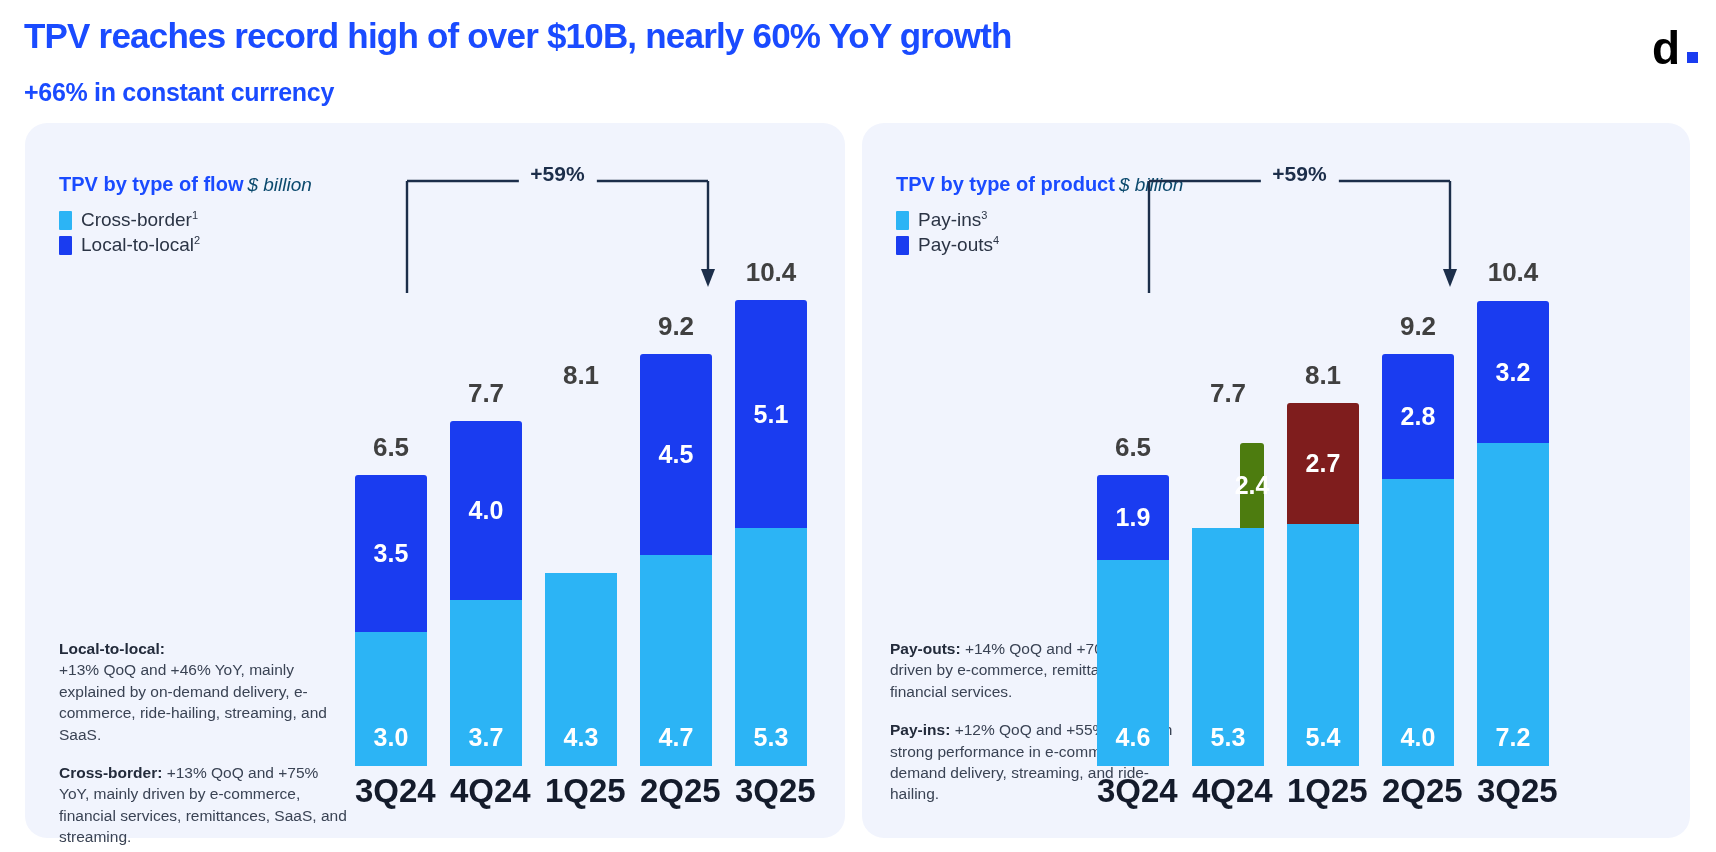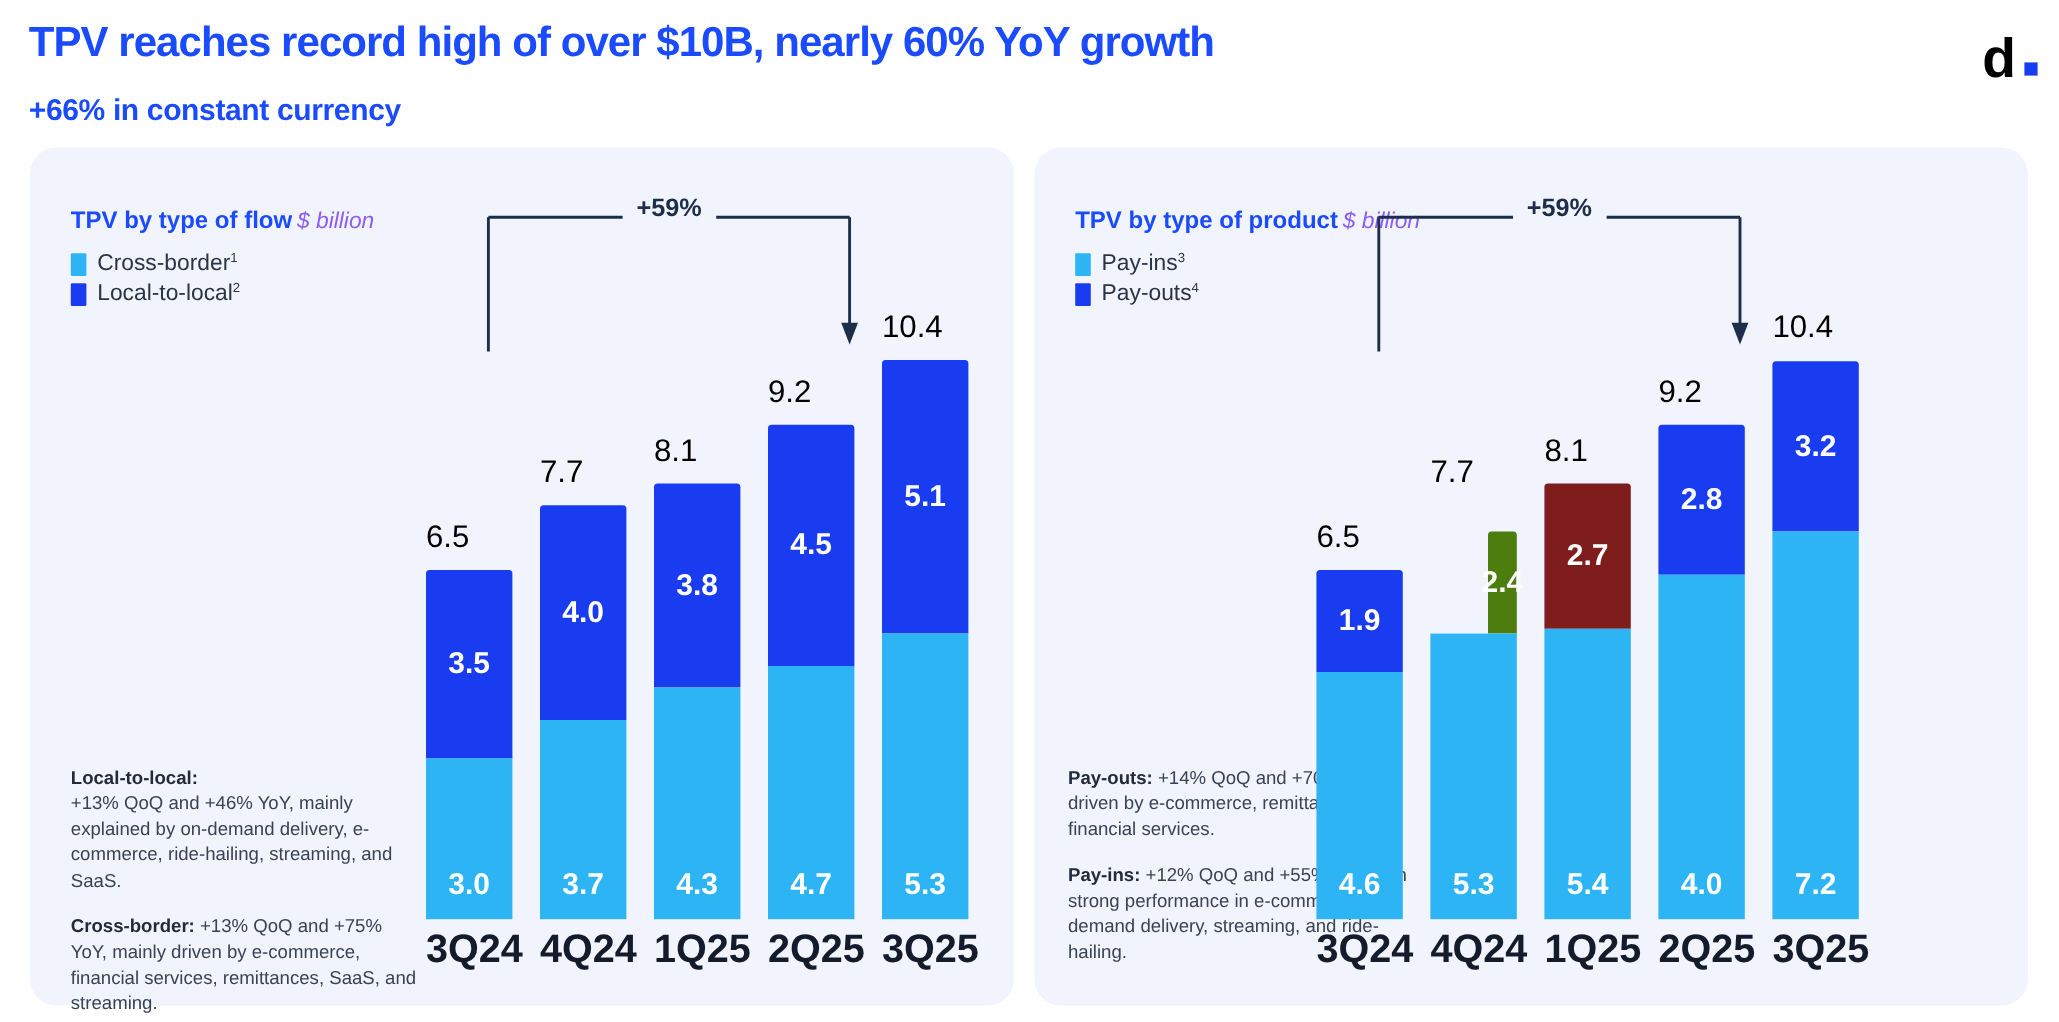--- a/index.html
+++ b/index.html
@@ -36,21 +36,21 @@
     background: #f1f4fd; border-radius: 22px;
   }
   .card-left  { left: 25px;  width: 820px; }
   .card-right { left: 862px; width: 828px; }
 
   .panel-title {
     position: absolute; left: 34px; top: 50px;
     font-size: 20px; font-weight: 700; color: #1a4bff; white-space: nowrap;
   }
   .panel-title .unit {
-    font-weight: 400; font-style: italic; color: #8b5cf6; font-size: 19px;
+    font-weight: 400; font-style: italic; color: #0c4a6e; font-size: 19px;
     margin-left: 4px;
   }
   .legend { position: absolute; left: 34px; top: 85px; }
   .legend-row { display: flex; align-items: center; gap: 9px; height: 25px; }
   .legend-swatch { width: 13px; height: 19px; border-radius: 1px; flex: none; }
   .legend-label { font-size: 19px; color: #2b3445; white-space: nowrap; }
   .legend-label sup { font-size: 11px; }
 
   
   .copy { position: absolute; width: 290px; font-size: 15.5px; line-height: 1.38; color: #3a4354; }
@@ -58,22 +58,22 @@
   .copy b { font-weight: 700; color: #232b3b; }
 
   
   .chart { position: absolute; bottom: 0; height: 640px; }
   .plot {
     position: absolute; left: 0; bottom: 72px; height: 520px; width: 100%;
     display: flex; align-items: flex-end; gap: 23px;
   }
   .bar-col { position: relative; width: 72px; height: 100%; display: flex; flex-direction: column; justify-content: flex-end; }
   .total {
-    position: absolute; left: 0; width: 100%; 
-    font-size: 26px; font-weight: 400; color: #000000;
+    position: absolute; left: 0; width: 100%; text-align: center;
+    font-size: 26px; font-weight: 700; color: #404040;
   }
   .seg { position: relative; display: flex; align-items: center; justify-content: center; }
   .seg-top { border-radius: 3px 3px 0 0; }
   .seg-val { font-size: 25px; font-weight: 700; color: #fff; }
   .seg-bottom .seg-val { position: absolute; bottom: 14px; left: 0; width: 100%; text-align: center; }
   .axis { position: absolute; left: 0; bottom: 28px; width: 100%; display: flex; gap: 23px; }
   .axis-tick { width: 72px; text-align: center; font-size: 33px; font-weight: 700; color: #141b2b; }
 
   
   .bracket { position: absolute; height: 120px; }
@@ -137,23 +137,20 @@
               <div class="total" style="bottom: 357.172px;">7.7</div>
               <div class="seg seg-top" style="height: 179.31px; background: rgb(26, 60, 240);">
                 <span class="seg-val">4.0</span>
               </div>
               <div class="seg seg-bottom" style="height: 165.862px; background: rgb(44, 180, 245);">
                 <span class="seg-val">3.7</span>
               </div>
             </div>
             <div class="bar-col">
               <div class="total" style="bottom: 375.103px;">8.1</div>
-              <div class="seg seg-top" style="height: 170.345px; background: rgb(26, 60, 240);">
-                <span class="seg-val">3.8</span>
-              </div>
               <div class="seg seg-bottom" style="height: 192.759px; background: rgb(44, 180, 245);">
                 <span class="seg-val">4.3</span>
               </div>
             </div>
             <div class="bar-col">
               <div class="total" style="bottom: 424.414px;">9.2</div>
               <div class="seg seg-top" style="height: 201.724px; background: rgb(26, 60, 240);">
                 <span class="seg-val">4.5</span>
               </div>
               <div class="seg seg-bottom" style="height: 210.69px; background: rgb(44, 180, 245);">

